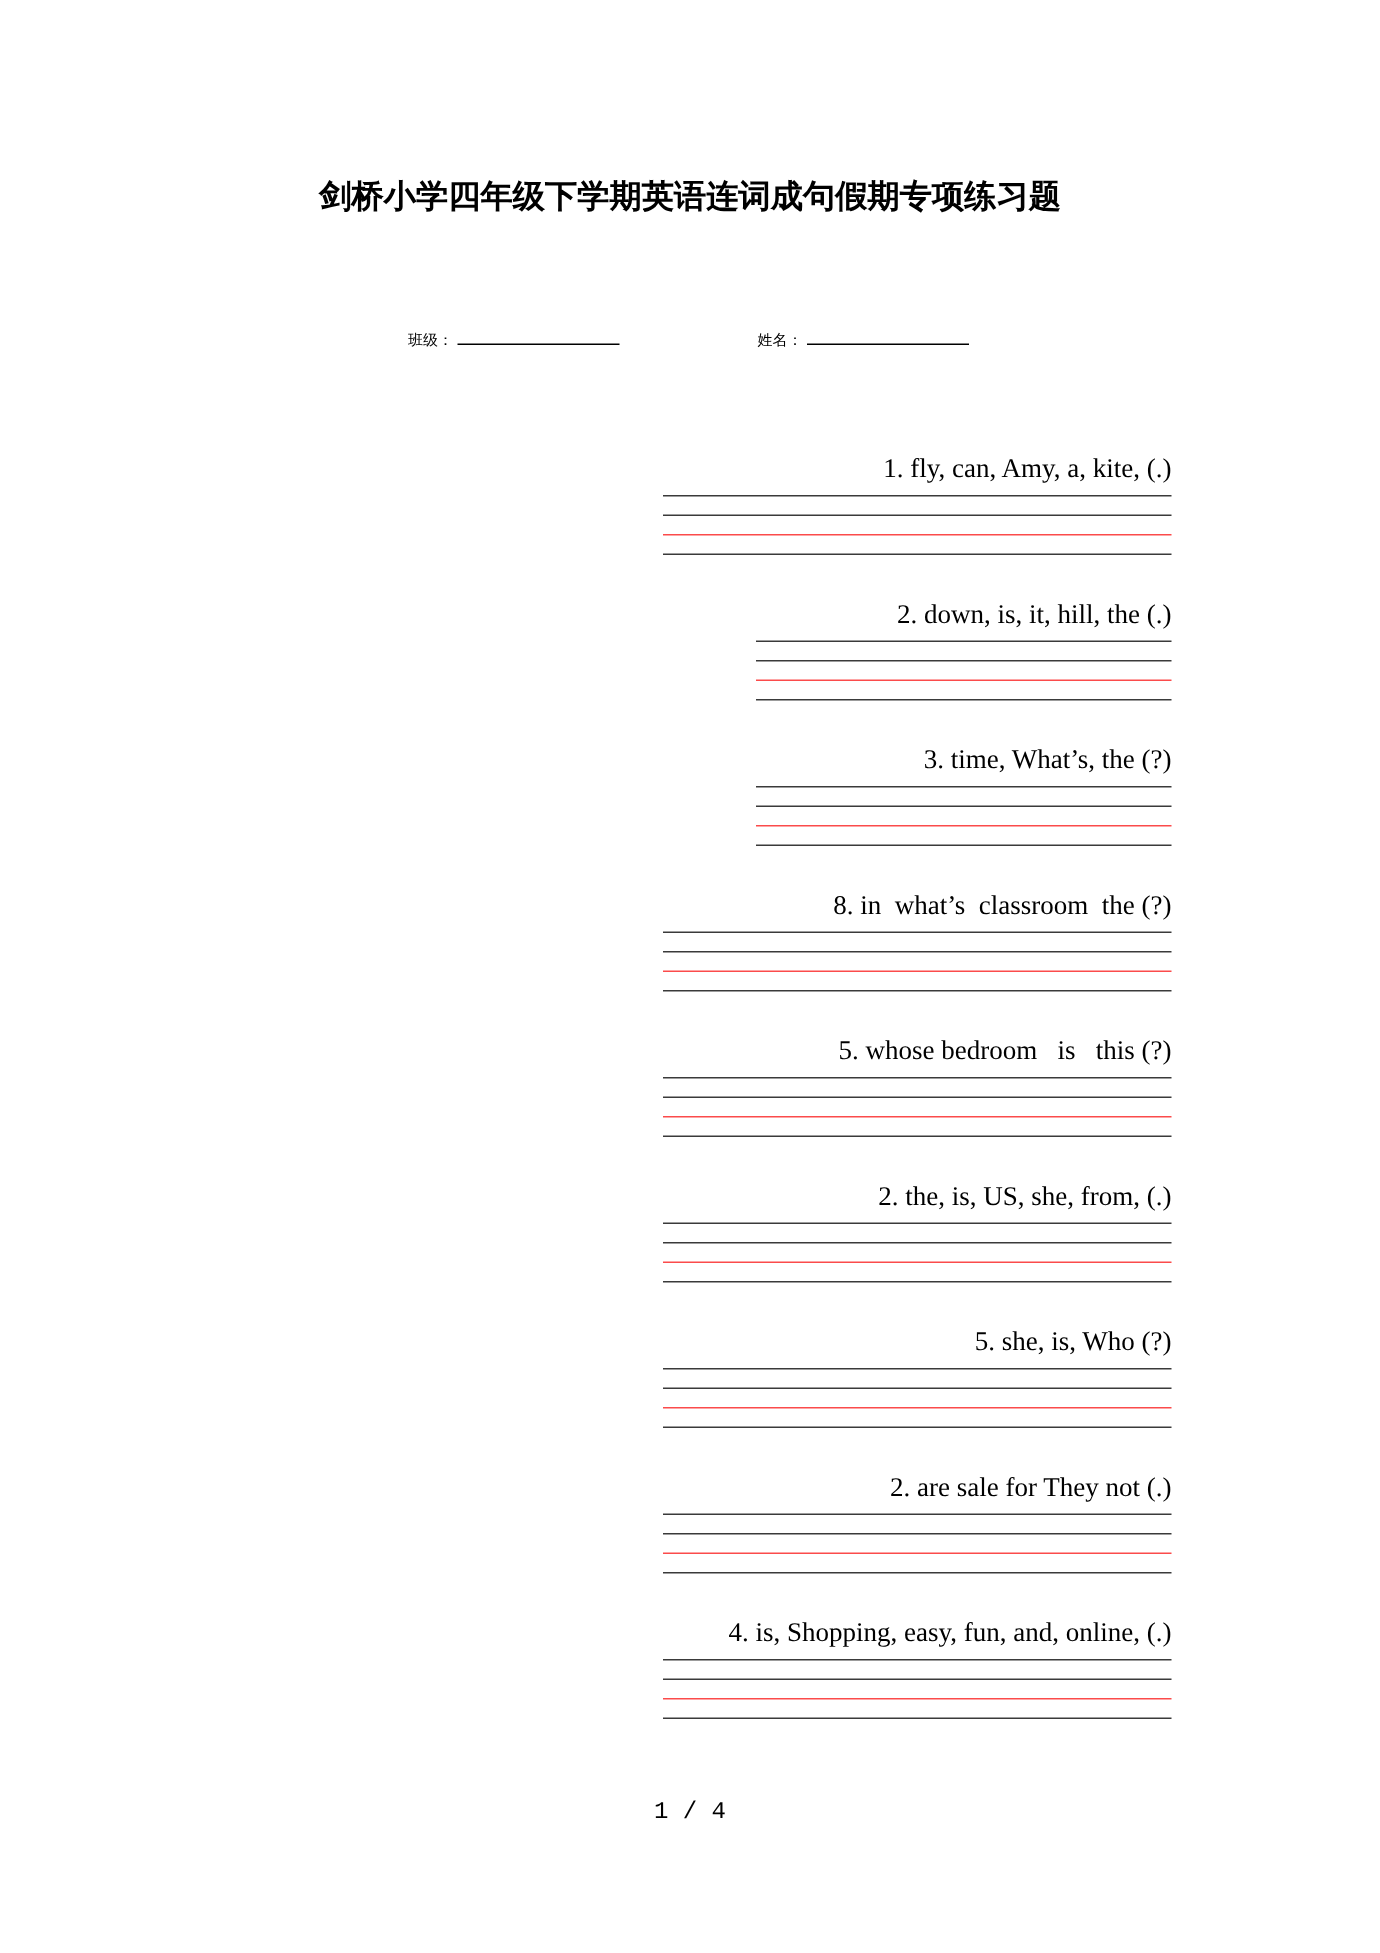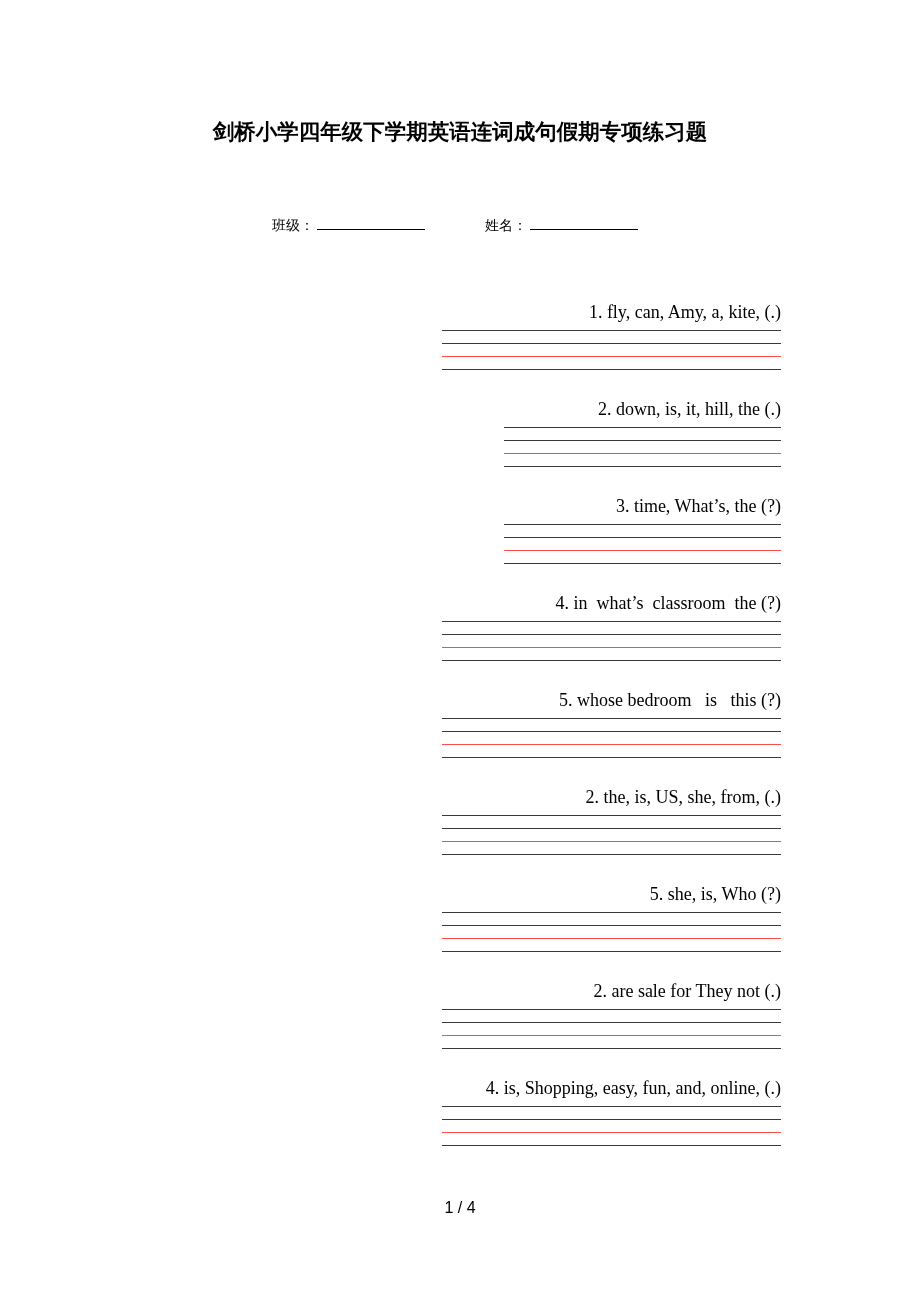--- a/index.html
+++ b/index.html
@@ -48,24 +48,24 @@
     height: 30px;
     font-family: "DejaVu Sans", "Liberation Sans", sans-serif;
     font-size: 16px;
     line-height: 22px;
     white-space: nowrap;
   }
   .field-group {
     display: inline-block;
     vertical-align: top;
   }
-  .field-group.second { margin-left: 60px; }
+  .field-group.second { margin-left: 92px; }
   .field-label {
     display: inline-block;
-    font-size: 14px;
+    font-size: 10px;
     vertical-align: baseline;
   }
   .field-blank {
     display: inline-block;
     width: 108px;
     border-bottom: 1.4px solid #000;
     height: 15px;
     margin-left: 3px;
     vertical-align: baseline;
   }
@@ -112,21 +112,21 @@
   .rule-lines .rl.r3 { top: 26px; border-top-color: #fb4b4b; }
   .rule-lines .rl.r4 { top: 39px; }
 
   
   .page-footer {
     position: absolute;
     left: 0;
     top: 1199px;
     width: 920px;
     text-align: center;
-    font-family: Liberation Sans, sans-serif;
+    font-family: Liberation Mono, monospace;
     font-size: 16px;
     color: #000;
   }
 </style>
 </head>
 <body>
 
 <div class="page">
 
   <div class="doc-title">剑桥小学四年级下学期英语连词成句假期专项练习题</div>
@@ -161,21 +161,21 @@
       <div class="q-block" style="position: absolute; top: 194px; left: 0px;">
         <div class="q-text">3. time, What’s, the (?)</div>
         <div class="rule-lines" style="left: 504px; width: 277px;">
           <div class="rl r1"></div>
           <div class="rl r2"></div>
           <div class="rl r3"></div>
           <div class="rl r4"></div>
         </div>
       </div>
       <div class="q-block" style="position: absolute; top: 291px; left: 0px;">
-        <div class="q-text">4. in  what’s  classroom  the (?)</div>
+        <div class="q-text">8. in  what’s  classroom  the (?)</div>
         <div class="rule-lines" style="left: 442px; width: 339px;">
           <div class="rl r1"></div>
           <div class="rl r2"></div>
           <div class="rl r3"></div>
           <div class="rl r4"></div>
         </div>
       </div>
       <div class="q-block" style="position: absolute; top: 388px; left: 0px;">
         <div class="q-text">5. whose bedroom   is   this (?)</div>
         <div class="rule-lines" style="left: 442px; width: 339px;">

